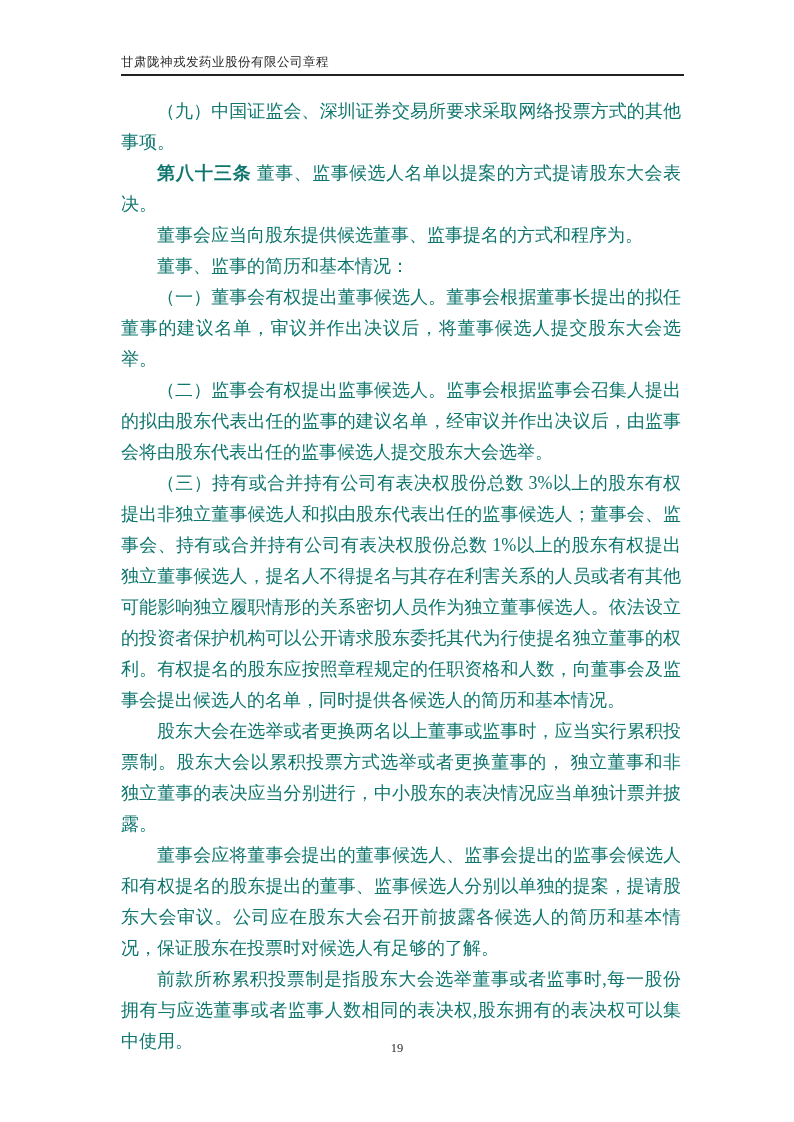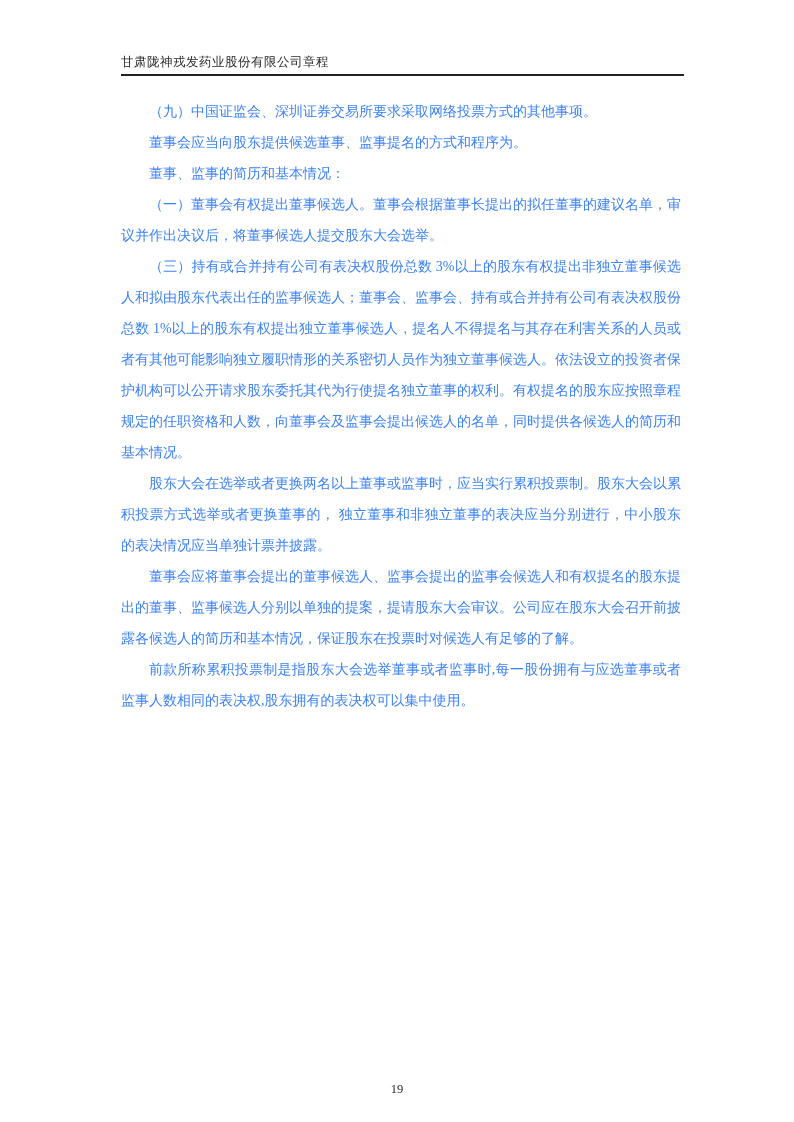--- a/index.html
+++ b/index.html
@@ -36,63 +36,64 @@
     top: 74px;
     width: 563px;
     height: 2px;
     background: #212121;
   }
   .document-body {
     position: absolute;
     left: 121px;
     top: 96px;
     width: 560px;
-    font-size: 14px;
+    font-size: 18px;
     line-height: 31px;
     text-align: justify;
     text-justify: inter-ideograph;
-    color: #3b82f6;
+    color: #0f766e;
   }
   .para {
     margin: 0;
     padding: 0;
     text-indent: 2em;
   }
   .lead {
     font-weight: 700;
     letter-spacing: 0.5px;
   }
   .page-footer {
     position: absolute;
     left: 0;
     top: 1038px;
     width: 794px;
     text-align: center;
-    margin-top: 41px;
   }
   .page-number {
     font-size: 12.5px;
     color: #2a2a2a;
   }
 </style>
 </head>
 <body>
 
 <div class="page">
 
   <div class="page-header">
     <div class="header-title">甘肃陇神戎发药业股份有限公司章程</div>
   </div>
   <div class="header-divider"></div>
 
   <div class="document-body">
     <p class="para"><b class="lead"></b><span>（九）中国证监会、深圳证券交易所要求采取网络投票方式的其他事项。</span></p>
+    <p class="para"><b class="lead">第八十三条</b><span> 董事、监事候选人名单以提案的方式提请股东大会表决。</span></p>
     <p class="para"><b class="lead"></b><span>董事会应当向股东提供候选董事、监事提名的方式和程序为。</span></p>
     <p class="para"><b class="lead"></b><span>董事、监事的简历和基本情况：</span></p>
     <p class="para"><b class="lead"></b><span>（一）董事会有权提出董事候选人。董事会根据董事长提出的拟任董事的建议名单，审议并作出决议后，将董事候选人提交股东大会选举。</span></p>
+    <p class="para"><b class="lead"></b><span>（二）监事会有权提出监事候选人。监事会根据监事会召集人提出的拟由股东代表出任的监事的建议名单，经审议并作出决议后，由监事会将由股东代表出任的监事候选人提交股东大会选举。</span></p>
     <p class="para"><b class="lead"></b><span>（三）持有或合并持有公司有表决权股份总数 3%以上的股东有权提出非独立董事候选人和拟由股东代表出任的监事候选人；董事会、监事会、持有或合并持有公司有表决权股份总数 1%以上的股东有权提出独立董事候选人，提名人不得提名与其存在利害关系的人员或者有其他可能影响独立履职情形的关系密切人员作为独立董事候选人。依法设立的投资者保护机构可以公开请求股东委托其代为行使提名独立董事的权利。有权提名的股东应按照章程规定的任职资格和人数，向董事会及监事会提出候选人的名单，同时提供各候选人的简历和基本情况。</span></p>
     <p class="para"><b class="lead"></b><span>股东大会在选举或者更换两名以上董事或监事时，应当实行累积投票制。股东大会以累积投票方式选举或者更换董事的， 独立董事和非独立董事的表决应当分别进行，中小股东的表决情况应当单独计票并披露。</span></p>
     <p class="para"><b class="lead"></b><span>董事会应将董事会提出的董事候选人、监事会提出的监事会候选人和有权提名的股东提出的董事、监事候选人分别以单独的提案，提请股东大会审议。公司应在股东大会召开前披露各候选人的简历和基本情况，保证股东在投票时对候选人有足够的了解。</span></p>
     <p class="para"><b class="lead"></b><span>前款所称累积投票制是指股东大会选举董事或者监事时,每一股份拥有与应选董事或者监事人数相同的表决权,股东拥有的表决权可以集中使用。</span></p>
   </div>
 
   <div class="page-footer">
     <span class="page-number">19</span>
   </div>
 

